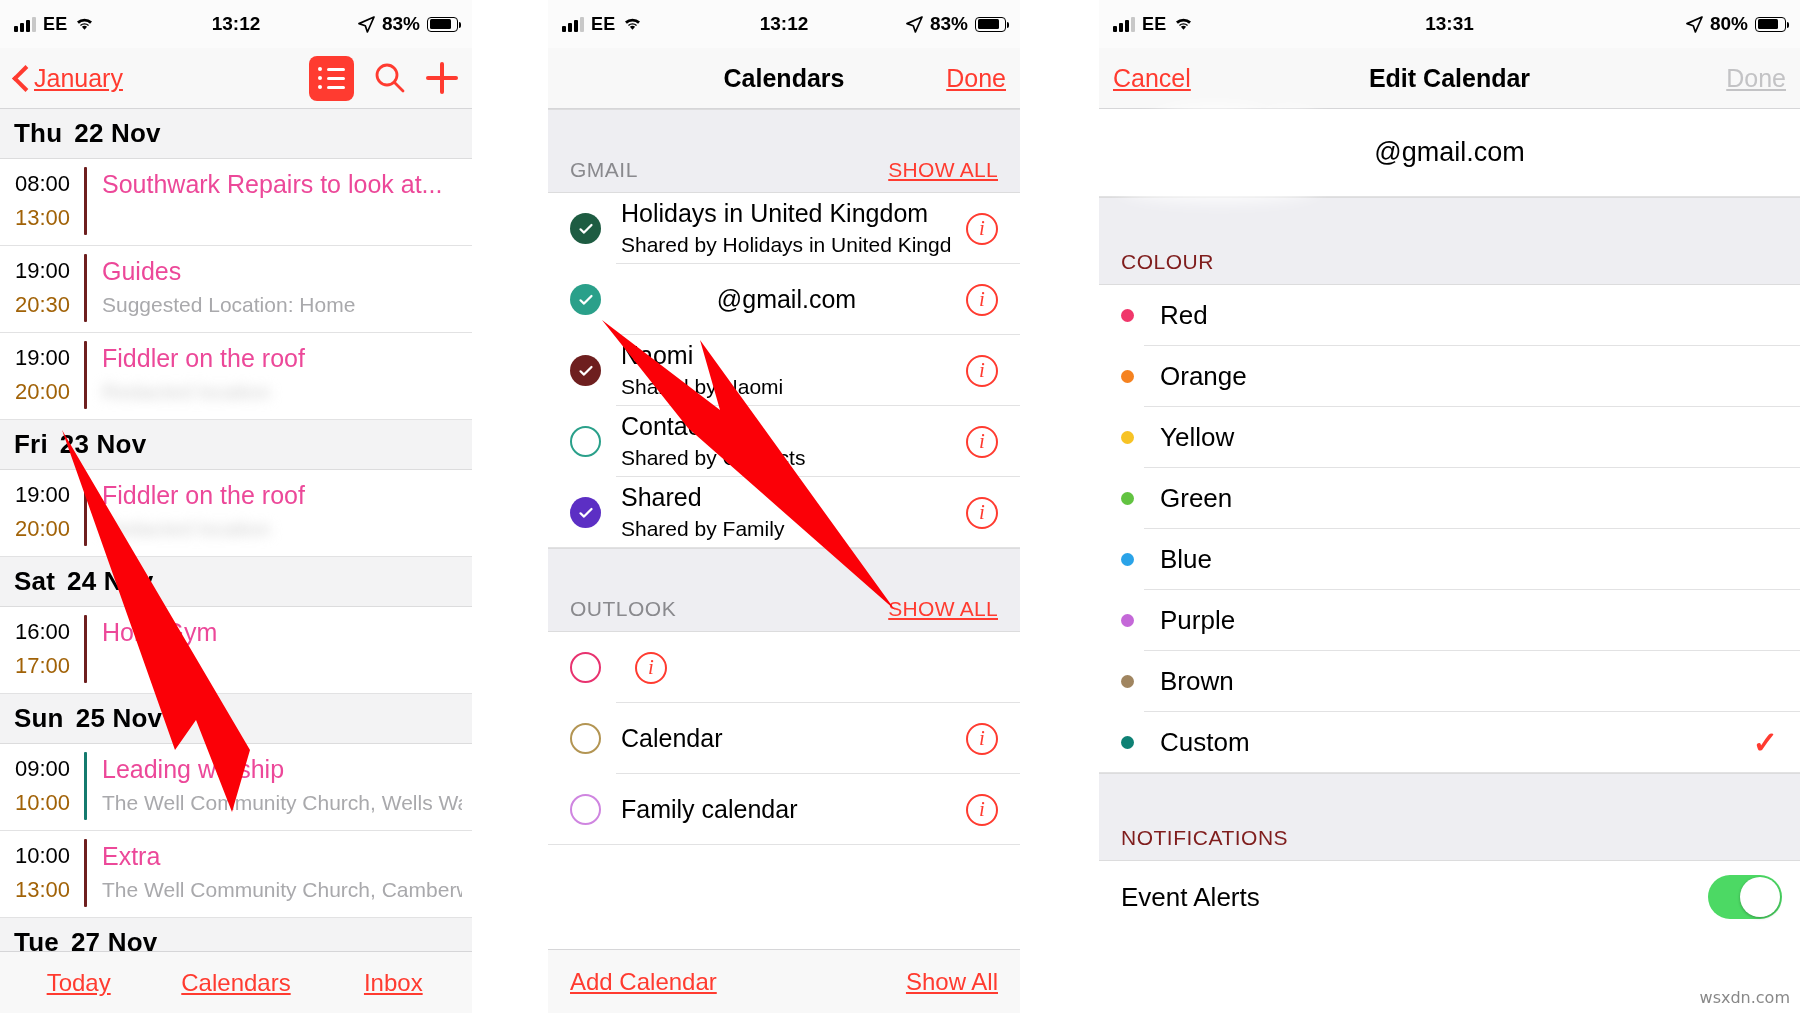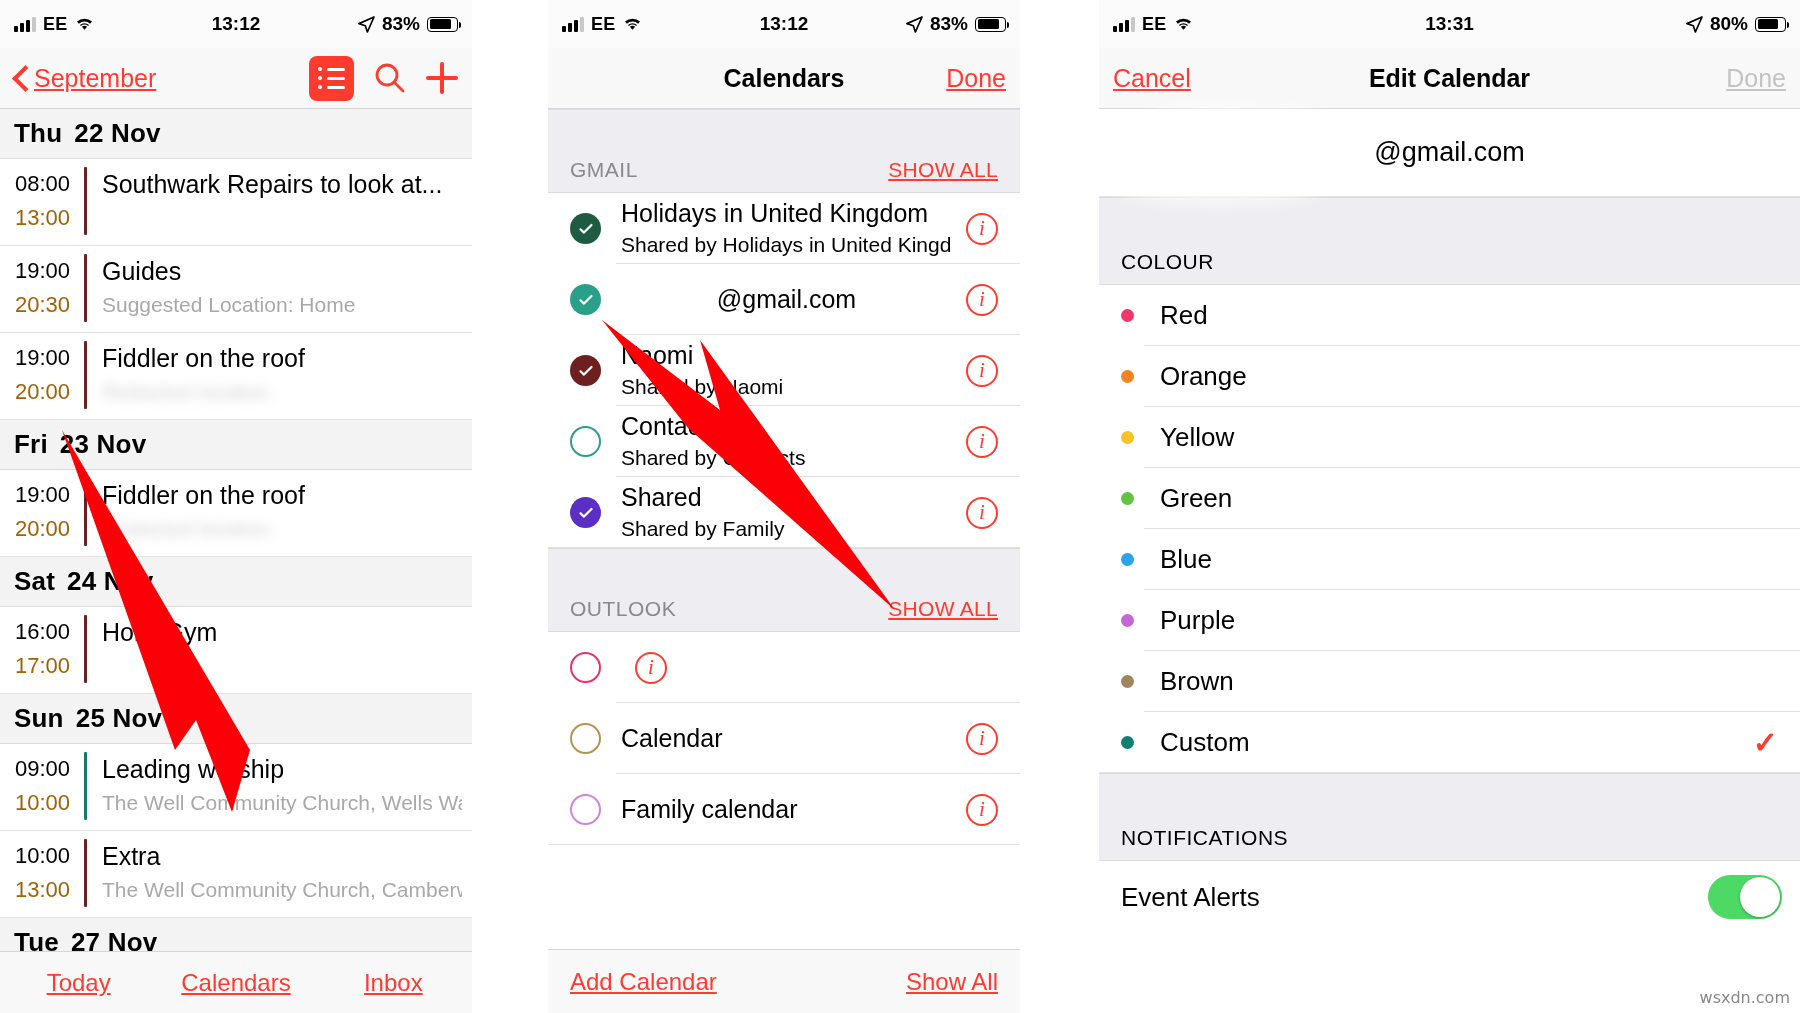--- a/index.html
+++ b/index.html
@@ -78,21 +78,21 @@
     background:#f3f3f4; padding: 9px 14px; font-size: 26px; font-weight: bold; color:#000;
     border-bottom: 1px solid #dcdcdd; letter-spacing: .2px;
   }
   .day-header .dow { margin-right: 12px;}
   .event { display:flex; border-bottom: 1px solid #e2e2e3; padding: 8px 0 10px 0; background:#fff;}
   .ev-times { width: 84px; text-align:right; padding-right: 14px; flex:none;}
   .ev-times .start { font-size: 22px; color:#000; line-height: 34px;}
   .ev-times .end   { font-size: 22px; color:#a16207; line-height: 34px;}
   .ev-bar { width: 3px; background:#6e1f1f; margin-right: 15px; border-radius:1px; flex:none;}
   .ev-body { flex:1; min-width:0; padding-right:10px;}
-  .ev-title { font-size: 25px; color:#000000; line-height:34px; white-space:nowrap; overflow:hidden; text-overflow:clip;}
+  .ev-title { font-size: 25px; color:#ec4899; line-height:34px; white-space:nowrap; overflow:hidden; text-overflow:clip;}
   .ev-sub   { font-size: 21px; color:#a9a9ac; line-height:34px; white-space:nowrap; overflow:hidden;}
   .ev-sub.blur { filter: blur(6px); color:#cfcfcf;}
 
   .tabbar {
     position:absolute; bottom:0; left:0; right:0; height: 62px; background:#f8f8f8;
     border-top: 1px solid #d6d6d8; display:flex; align-items:center;
   }
   .tabbar > div { flex:1; text-align:center;}
   .tabbar .link { font-size: 24px;}
 
@@ -124,21 +124,21 @@
   }
   .cal-footer .link { font-size: 24px;}
   .cal-footer .right { margin-left:auto; }
 
   
   .field-row { height: 88px; background:#fff; display:flex; align-items:center; justify-content:center;
                border-bottom:1px solid #e2e2e3;}
   .field-row .val { font-size: 27px; color:#000; }
   .sec-head { background:#eeeef2; height: 88px; display:flex; align-items:flex-end; padding: 0 22px 10px 22px;
               border-top:1px solid #dcdcdd; border-bottom:1px solid #dcdcdd;}
-  .sec-head span { font-size: 21px; color:#000000; letter-spacing:.5px;}
+  .sec-head span { font-size: 21px; color:#7f1d1d; letter-spacing:.5px;}
   .colour-row { display:flex; align-items:center; height: 61px; background:#fff; padding: 0 22px; position:relative;}
   .colour-row::after{ content:""; position:absolute; left: 45px; right:0; bottom:0; height:1px; background:#e2e2e3;}
   .colour-row.last::after{ left:0; }
   .swatch { width: 13px; height: 13px; border-radius:50%; flex:none; margin-right: 26px;}
   .colour-name { font-size: 26px; color:#000;}
   .tickmark { margin-left:auto; color:#ff3b30; font-size: 30px; line-height:1; font-weight:bold;}
   .toggle-row { display:flex; align-items:center; height: 72px; background:#fff; padding: 0 18px 0 22px;}
   .toggle-row .lbl { font-size: 26px; color:#000;}
   .switch { margin-left:auto; width: 74px; height: 44px; border-radius: 22px; background:#4cd964; position:relative; flex:none;}
   .switch .knob { position:absolute; top:2px; right:2px; width:40px; height:40px; border-radius:50%; background:#fff;
@@ -184,21 +184,21 @@
         <span>83%</span>
         <span class="batt">
             <span style="width:83%"></span>
           </span>
       </div>
     </div>
 
     <div class="navbar">
       <div class="nav-left">
         <span class="chevron-left"></span>
-        <span class="link">September</span>
+        <span class="link">January</span>
       </div>
       <div class="nav-right">
         <div class="listbtn">
           <div class="row">
               <div class="dot"></div>
               <div class="ln"></div>
             </div>
           <div class="row">
               <div class="dot"></div>
               <div class="ln"></div>

